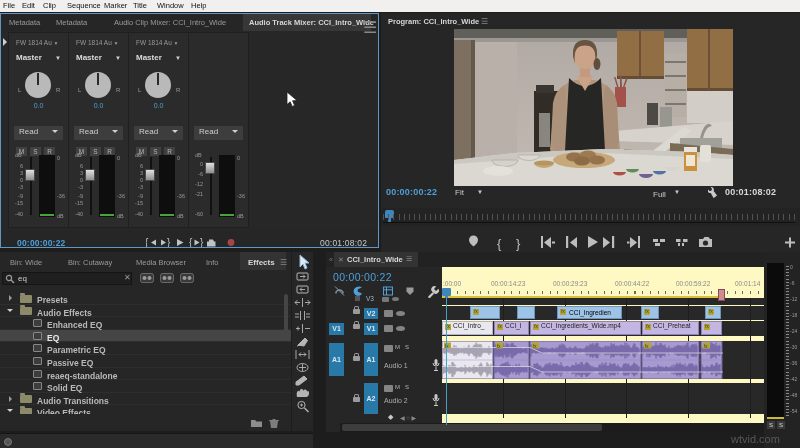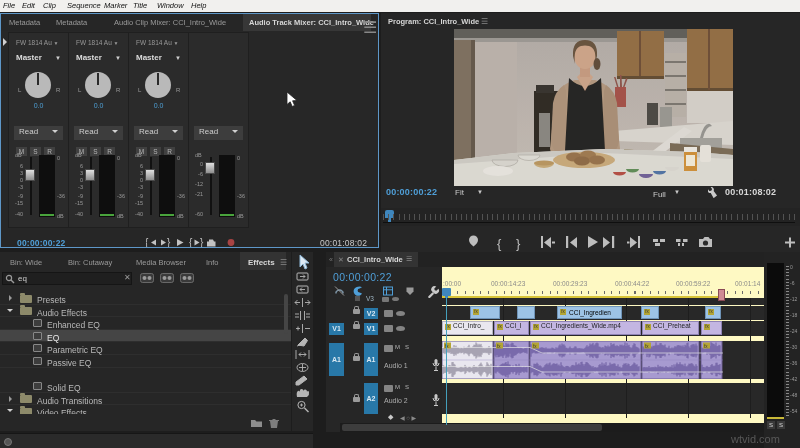--- a/index.html
+++ b/index.html
@@ -3,21 +3,21 @@
 <meta charset="utf-8">
 <style>
 * { margin:0; padding:0; box-sizing:border-box; }
 html,body { width:800px; height:448px; background:#1d1d1d; overflow:hidden;
   font-family:"Liberation Sans", sans-serif; }
 .abs { position:absolute; }
 #stage { position:relative; width:800px; height:448px; background:#1d1d1d; }
 
 #menubar { left:0; top:0; width:800px; height:12px; background:#f1f0ee;
   color:#111; font-size:7.5px; line-height:12px; }
-#menubar span { position:absolute; top:0;font-style:italic; }
+#menubar span { position:absolute; top:0; }
 
 .tabtxt { color:#9a9a9a; font-size:7.5px; white-space:nowrap; }
 .tabactive { color:#d6d6d6; }
 .blue { color:#4f9fd8;text-align:center; }
 
 #mixer { left:0; top:13px; width:379px; height:235px; background:#262626;
   border:1px solid #5e97c8; }
 #mixtabs { left:0; top:0; width:377px; height:17px; background:#262626; }
 #mixtabs .t { position:absolute; top:4px; }
 #mixactive { position:absolute; left:242px; top:0; width:128px; height:17px; background:#373737; }
@@ -52,21 +52,21 @@
 #progtab { left:0; top:0; width:419px; height:16px; background:#262626; }
 #video { left:73px; top:16px; width:279px; height:157px; background:#8d8579; }
 #proginfo { left:0; top:173px; width:419px; height:22px; }
 #progscrub { left:0; top:195px; width:419px; height:18px; }
 #progtrans { left:0; top:213px; width:419px; height:26px; background:#262626; }
 
 #fx { left:0; top:252px; width:291px; height:179px; background:#262626; }
 #fxtabs { left:0; top:0; width:291px; height:18px; background:#262626; }
 #fxsearch { left:0; top:18px; width:291px; height:17px; }
 #fxlist { left:0; top:40px; width:291px; height:127px; font-size:8.5px; color:#b9b9b9; }
-.fxrow { position:absolute; left:0; width:291px; height:12.6px; line-height:12.6px; box-shadow:inset 0 -1px 0 #2e2e2e; }
+.fxrow { position:absolute; left:0; width:291px; height:12.6px; line-height:12.6px; box-shadow:inset 0 -1px 0 #2e2e2e;font-weight:bold; }
 #statusbar { left:0; top:433px; width:313px; height:15px; background:#2a2a2a; border-top:1px solid #161616; }
 
 #tools { left:292px; top:252px; width:21px; height:179px; background:#262626; }
 
 #timeline { left:326px; top:252px; width:444px; height:196px; background:#fef9c3; }
 #tltab { left:0; top:0; width:444px; height:15px; background:#222; }
 #tlhead { left:0; top:15px; width:116px; height:181px; background:#262626; }
 #tlruler { left:116px; top:15px; width:330px; height:29px; color:#8a8a8a; }
 #tltracks { left:116px; top:46px; width:330px; height:150px; }
 .rlab { position:absolute; top:13px; font-size:6.5px; white-space:nowrap; }
@@ -456,20 +456,24 @@
           <span style="left:47px" class="lbl">EQ</span>
         </div>
       <div class="fxrow" style="top:50.4px">
           <i class="eff"></i>
           <span style="left:47px" class="lbl">Parametric EQ</span>
         </div>
       <div class="fxrow" style="top:63px">
           <i class="eff"></i>
           <span style="left:47px" class="lbl">Passive EQ</span>
         </div>
+      <div class="fxrow" style="top:75.6px">
+          <i class="eff"></i>
+          <span style="left:47px" class="lbl">reaeq-standalone</span>
+        </div>
       <div class="fxrow" style="top:88.2px">
           <i class="eff"></i>
           <span style="left:47px" class="lbl">Solid EQ</span>
         </div>
       <div class="fxrow" style="top:100.8px">
           <i class="tri r"></i>
           <i class="fold"></i>
           <span style="left:37px" class="lbl">Audio Transitions</span>
         </div>
       <div class="fxrow" style="top:113.4px">

